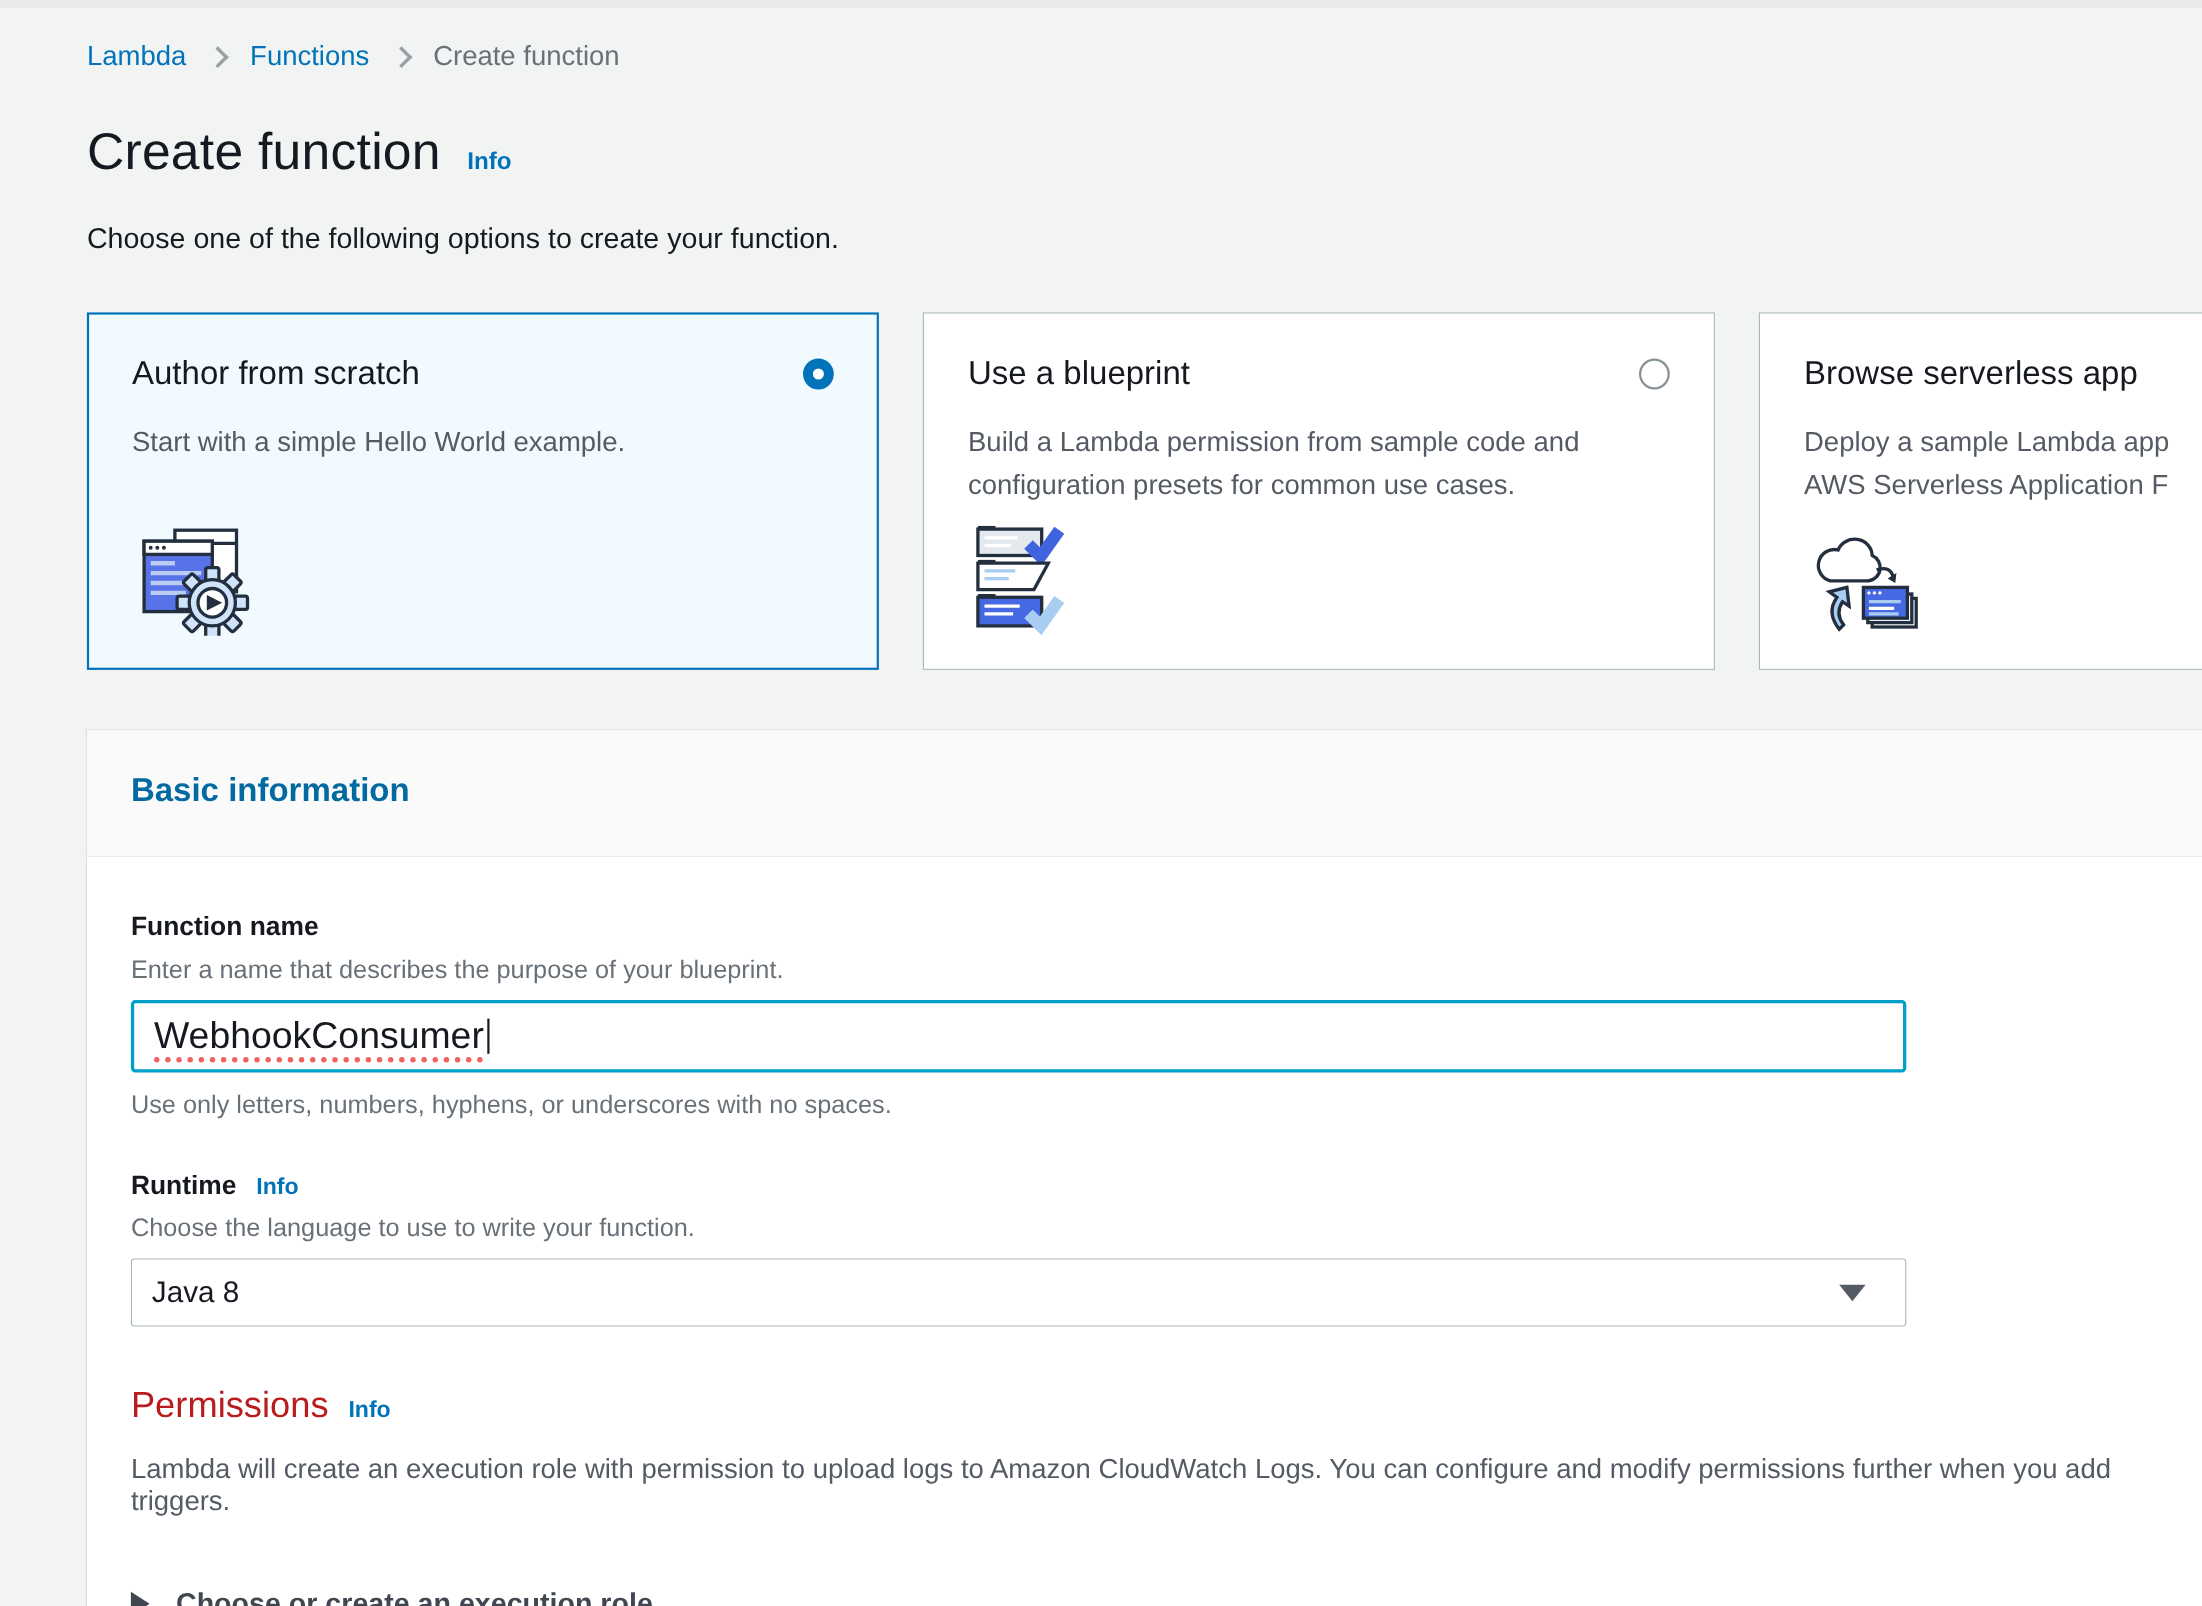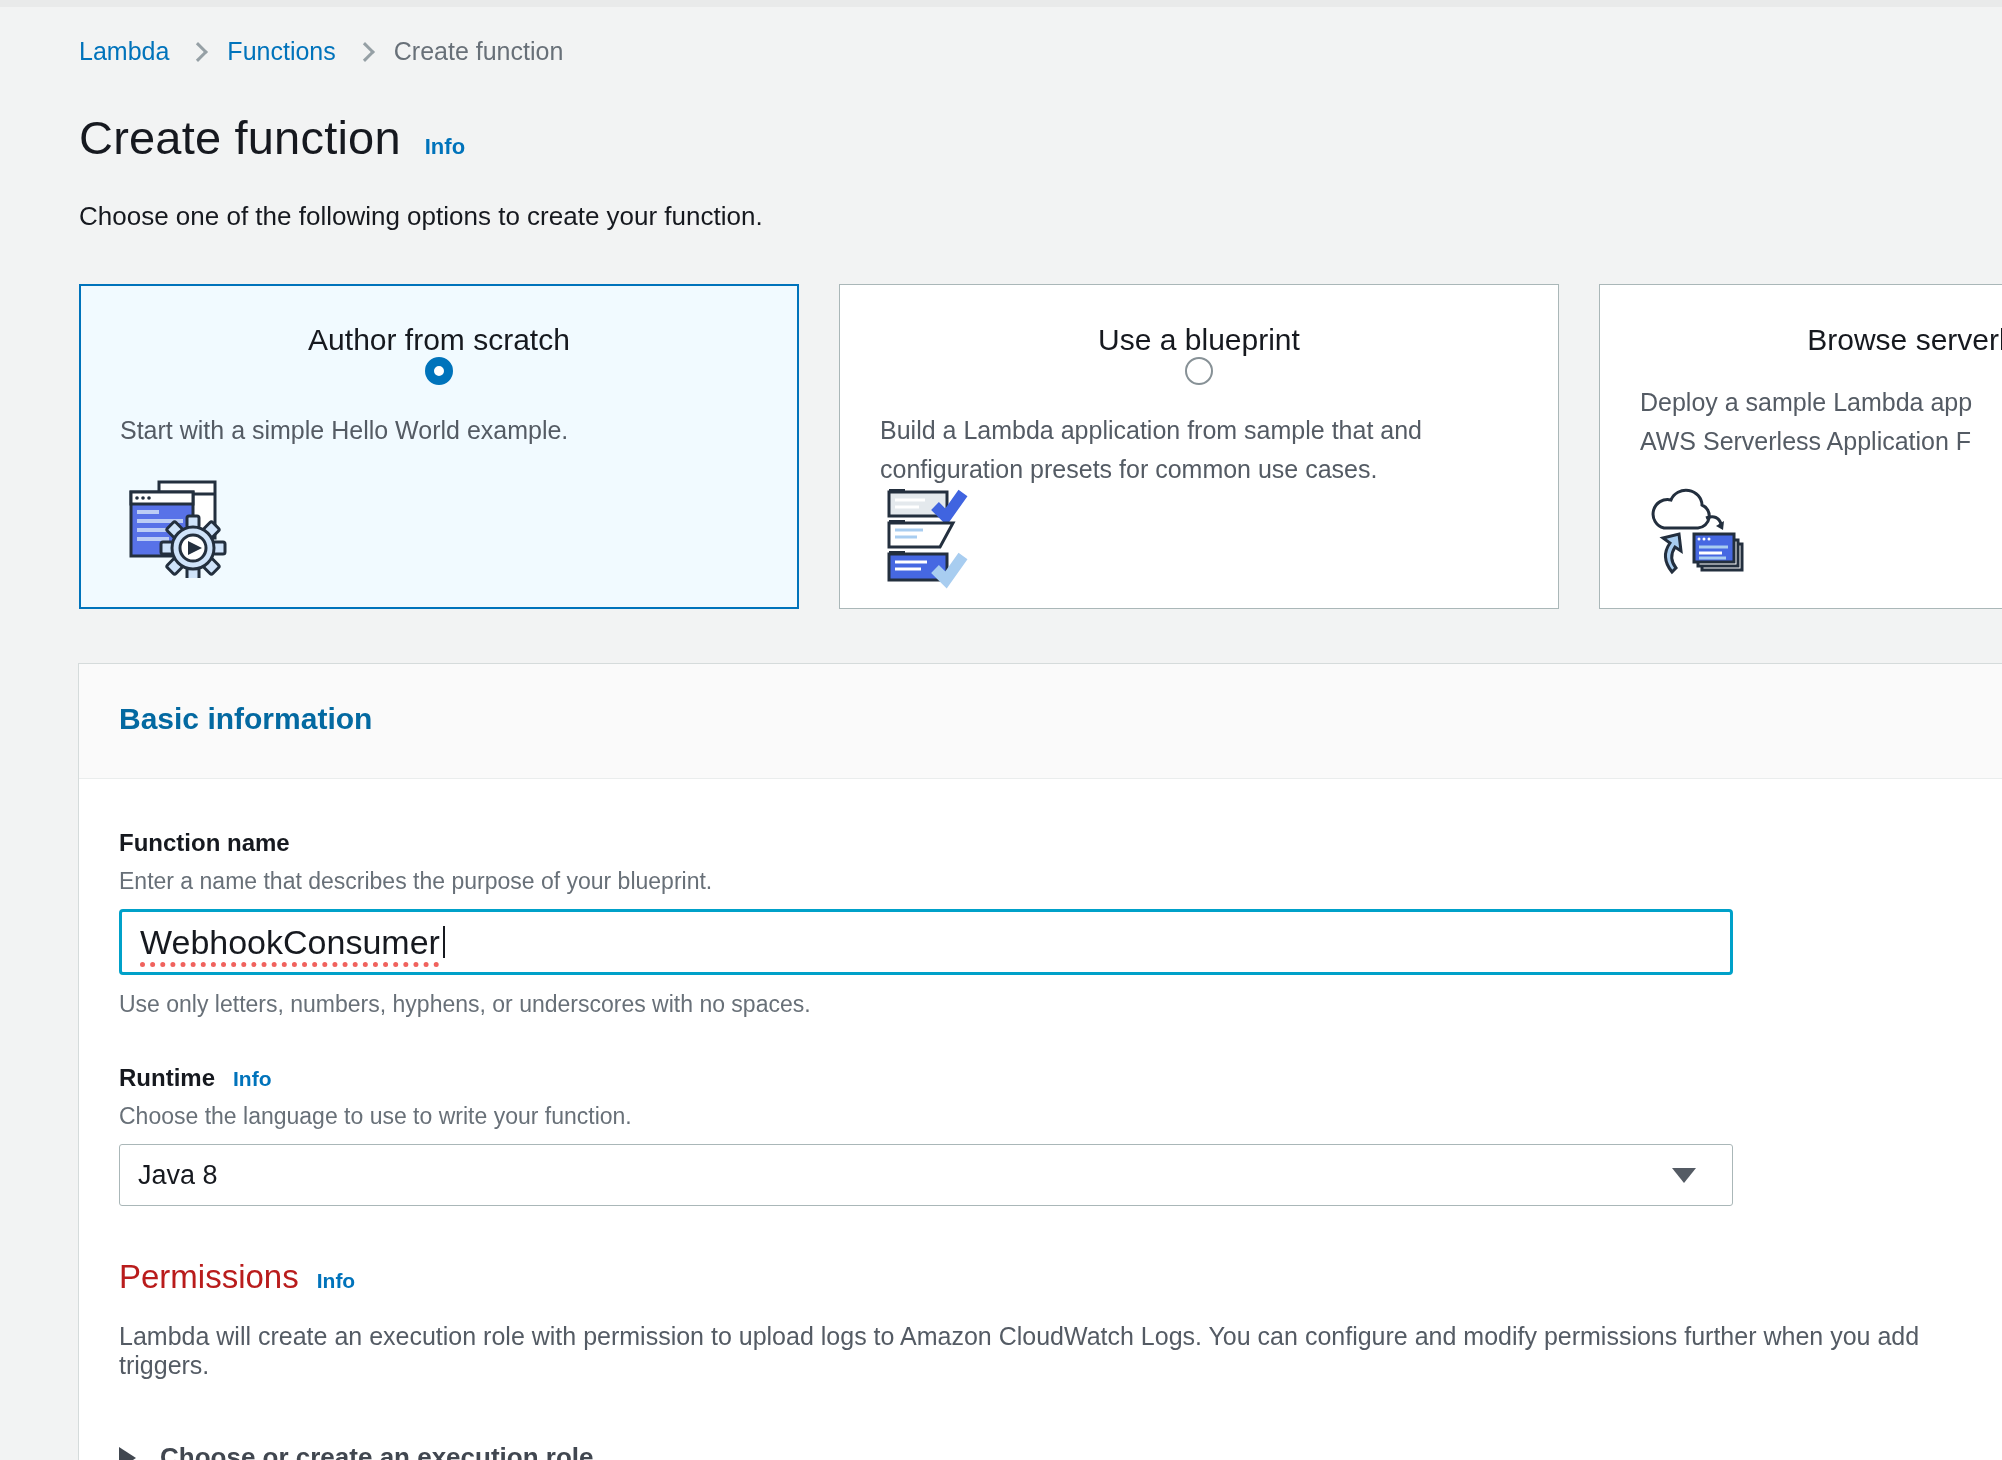--- a/index.html
+++ b/index.html
@@ -31,21 +31,21 @@
   
   .cards { margin-top:52px; display:flex; gap:40px; }
   .card {
     width:720px; height:325px; flex:0 0 auto;
     background:#ffffff; border:1px solid #aab7b8;
     padding:38px 40px 30px 40px;
     display:flex; flex-direction:column;
     overflow:hidden; cursor:pointer;
   }
   .card.selected { background:#f1faff; border:2px solid #0073bb; padding:37px 39px 29px 39px; }
-  .card-top { display:flex; justify-content:space-between; align-items:center;flex-direction:column; }
+  .card-top { display:flex; justify-content:space-between; align-items:center; }
   .card-title { font-size:30px; color:#16191f; white-space:nowrap; }
   .radio { width:28px; height:28px; border-radius:50%; background:#fff; flex:0 0 auto; }
   .radio.on  { border:9px solid #0073bb; }
   .radio.off { border:2px solid #879196; }
   .card-desc { margin-top:26px; font-size:25px; line-height:1.55; color:#545b64; }
   .card-desc .nowrap { white-space:nowrap; }
   .card-icon { margin-top:auto; width:110px; height:100px; }
   .card-icon svg { width:100%; height:100%; display:block; }
 
   
@@ -162,21 +162,21 @@
           <path d="M63 63 L77 70 L63 77 Z" fill="#232f3e"></path>
         </svg>
       </div>
     </div>
 
     <div class="card">
       <div class="card-top">
         <span class="card-title">Use a blueprint</span>
         <span class="radio off"></span>
       </div>
-      <div class="card-desc">Build a Lambda application from sample that and configuration presets for common use cases.</div>
+      <div class="card-desc">Build a Lambda permission from sample code and configuration presets for common use cases.</div>
       <div class="card-icon">
         <svg viewBox="0 0 100 100">
           <rect x="4" y="0" width="16" height="7" fill="#232f3e"></rect>
           <rect x="4" y="3" width="58" height="24" fill="#e4e9ed" stroke="#232f3e" stroke-width="3"></rect>
           <line x1="10" y1="11" x2="40" y2="11" stroke="#ffffff" stroke-width="3"></line>
           <line x1="10" y1="18" x2="34" y2="18" stroke="#ffffff" stroke-width="3"></line>
           <path d="M50 17 l11 11 l17 -24" fill="none" stroke="#4064e0" stroke-width="11"></path>
           <rect x="4" y="31" width="16" height="5" fill="#232f3e"></rect>
           <path d="M4 34 h64 l-13 24 h-51 z" fill="#ffffff" stroke="#232f3e" stroke-width="3"></path>
           <line x1="10" y1="41" x2="38" y2="41" stroke="#a8cdf0" stroke-width="3"></line>

